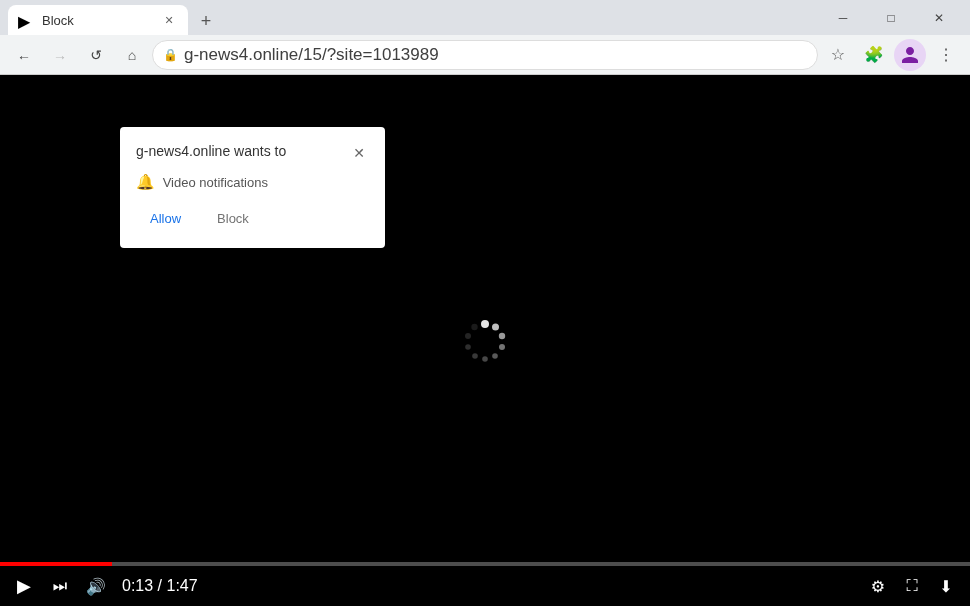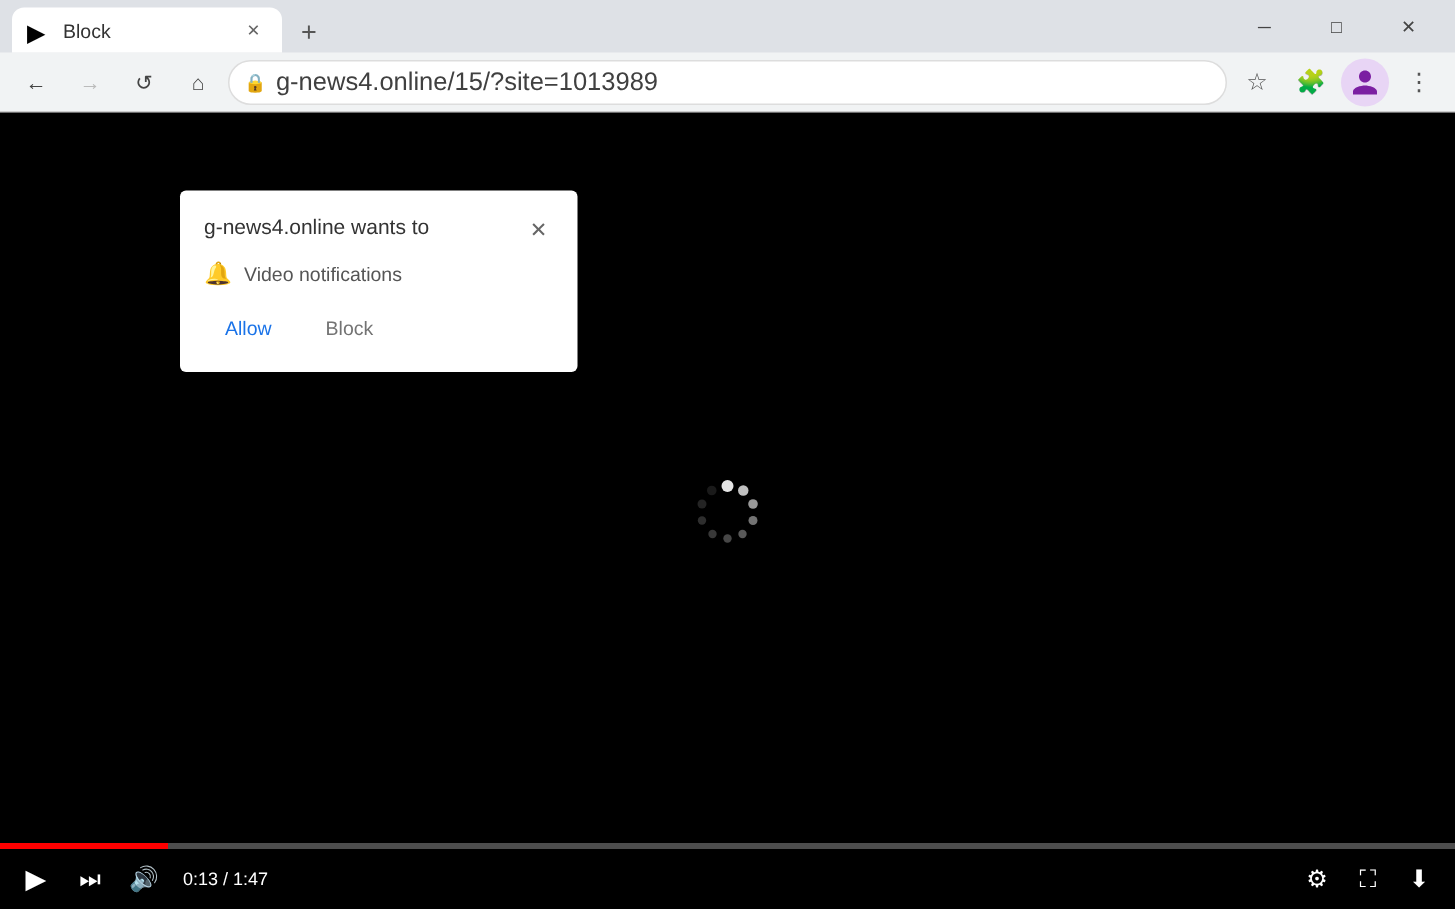--- a/index.html
+++ b/index.html
@@ -197,21 +197,21 @@
       font-size: 18px;
       cursor: pointer;
       display: flex;
       align-items: center;
       justify-content: center;
       width: 28px;
       height: 28px;
     }
     .time-display {
       color: #fff;
-      font-size: 12px;
+      font-size: 16px;
       margin-left: 4px;
       text-align: center;
     }
     .spacer { flex: 1; }
     .right-controls {
       display: flex;
       gap: 6px;
       align-items: center;
     }
 

